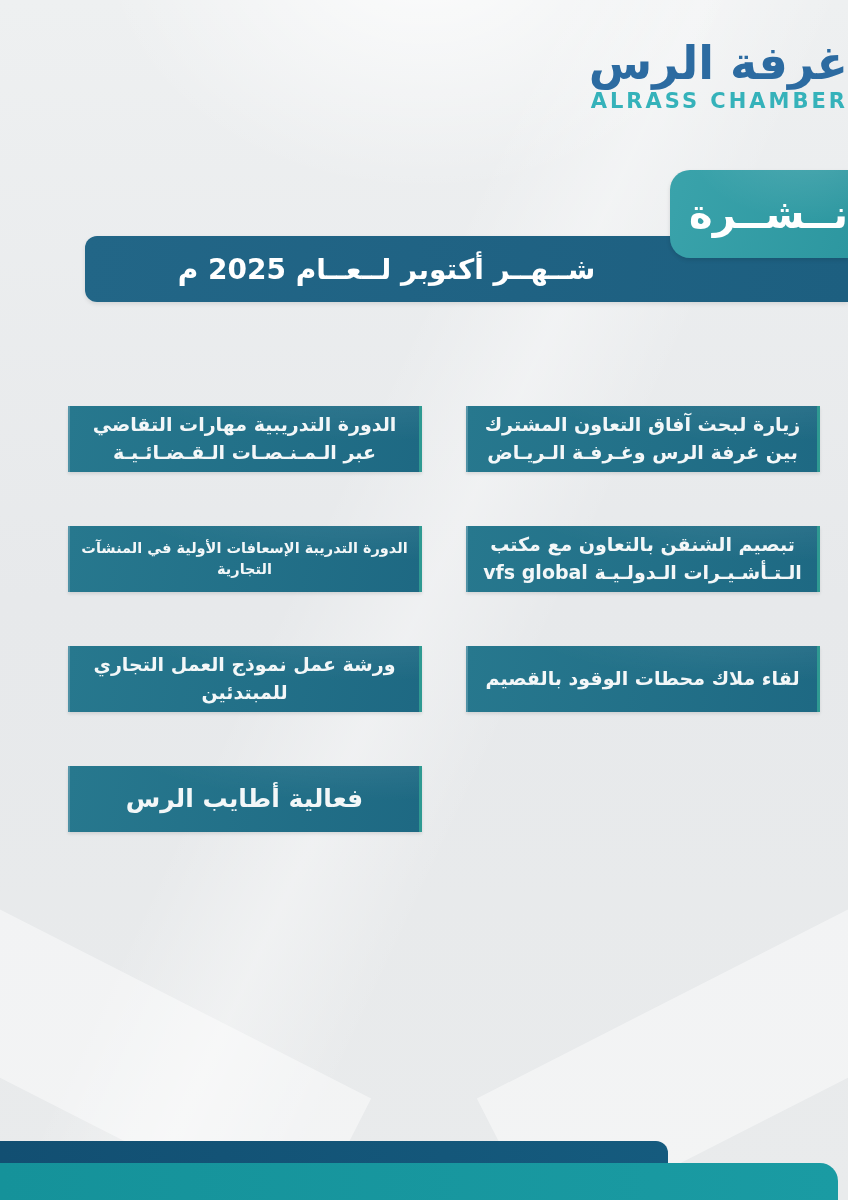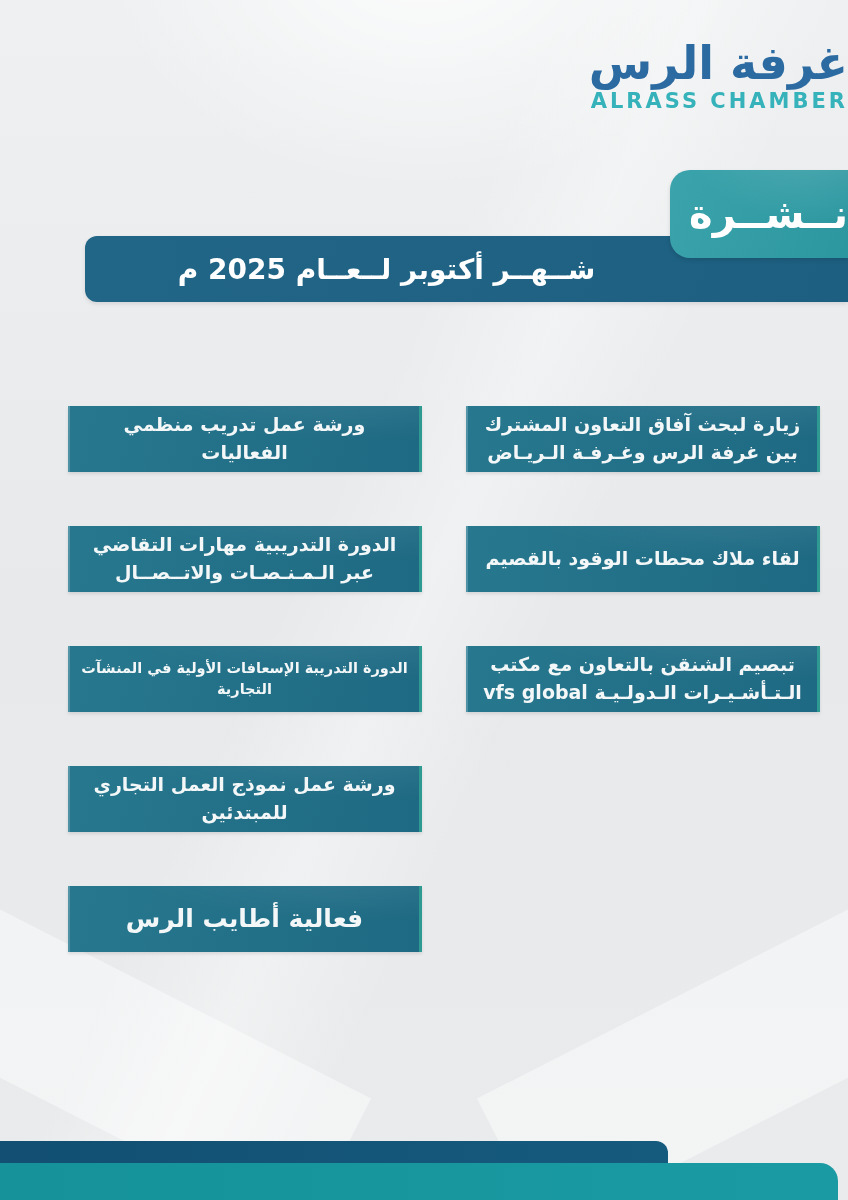--- a/index.html
+++ b/index.html
@@ -101,28 +101,27 @@
   </div>
 
   <div class="banner">
     <span>شــهــر أكتوبر لــعــام 2025 م</span>
   </div>
 
   <main class="grid">
     <div class="col">
       <div class="card">زيارة لبحث آفاق التعاون المشترك
 بين غرفة الرس وغـرفـة الـريـاض</div>
-      <div class="card">لقاء ملاك محطات الوقود بالقصيم</div>
       <div class="card">تبصيم الشنقن بالتعاون مع مكتب
 الـتـأشـيـرات الـدولـيـة vfs global</div>
+      <div class="card">لقاء ملاك محطات الوقود بالقصيم</div>
     </div>
     <div class="col">
-      <div class="card">ورشة عمل تدريب منظمي الفعاليات</div>
       <div class="card">الدورة التدريبية مهارات التقاضي
-عبر الـمـنـصـات والاتــصــال</div>
+عبر الـمـنـصـات الـقـضـائـيـة</div>
       <div class="card sm">الدورة التدريبة الإسعافات الأولية في المنشآت التجارية</div>
       <div class="card">ورشة عمل نموذج العمل التجاري للمبتدئين</div>
       <div class="card lg">فعالية أطايب الرس</div>
     </div>
   </main>
 
   <footer>
     <div class="bar-dark"></div>
     <div class="bar-teal"></div>
   </footer>

